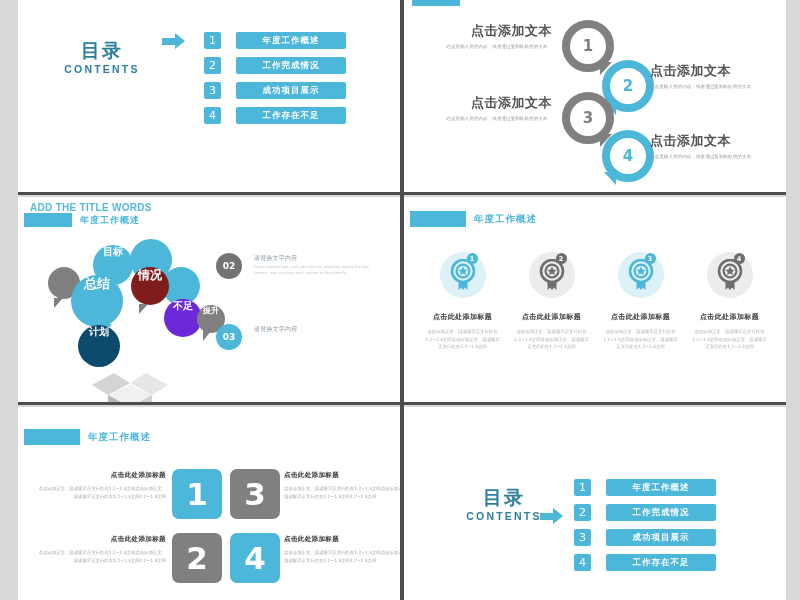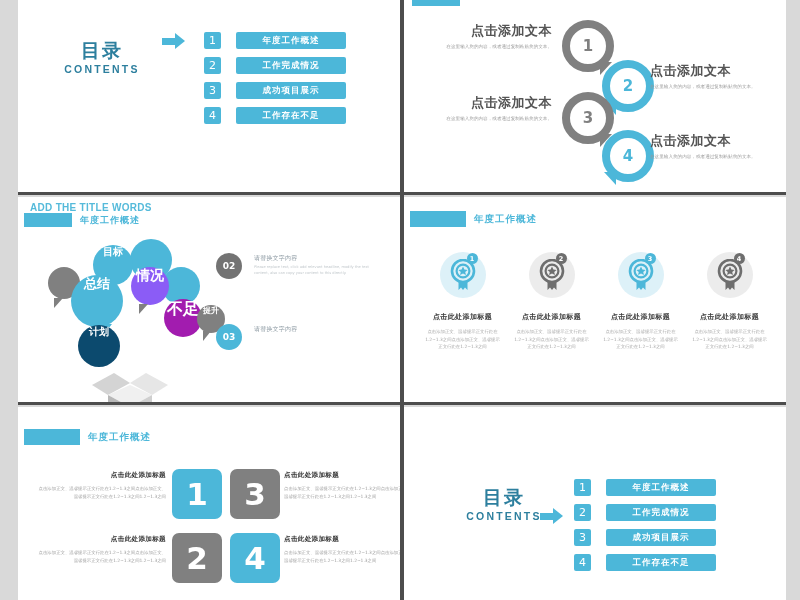--- a/index.html
+++ b/index.html
@@ -209,29 +209,29 @@
     <div class="balloons">
 
       <div class="ball" style="left:92px; top:2px; width:42px; height:42px; background:#4cb7d9;"></div>
       <div class="ball" style="left:124px; top:30px; width:38px; height:38px; background:#4cb7d9;"></div>
       <div class="ball" style="left:10px; top:30px; width:32px; height:32px; background:#808080;">
         <div style="position:absolute; left:6px; bottom:-9px; width:0;height:0;border-left:9px solid #808080;border-bottom:10px solid transparent;"></div>
       </div>
       <div class="ball" style="left:55px; top:8px; width:40px; height:40px; background:#4cb7d9; font-size:10px;">
         <span>目标</span>
       </div>
-      <div class="ball" style="left:93px; top:30px; width:38px; height:38px; background:#8b5cf6; font-size:14px;">
+      <div class="ball" style="left:93px; top:30px; width:38px; height:38px; background:#7f1d1d; font-size:12px;">
         <span>情况</span>
         <div style="position:absolute; left:8px; bottom:-9px; width:0;height:0;border-left:9px solid #808080;border-bottom:10px solid transparent;"></div>
       </div>
       <div class="ball" style="left:33px; top:38px; width:52px; height:52px; background:#4cb7d9; font-size:13px;">
         <span>总结</span>
         <div style="position:absolute; left:30px; bottom:-11px; width:0;height:0;border-left:11px solid #4cb7d9;border-bottom:14px solid transparent;"></div>
       </div>
-      <div class="ball" style="left:126px; top:62px; width:38px; height:38px; background:#a21caf; font-size:16px;">
+      <div class="ball" style="left:126px; top:62px; width:38px; height:38px; background:#6d28d9; font-size:10px;">
         <span>不足</span>
       </div>
       <div class="ball" style="left:159px; top:68px; width:28px; height:28px; background:#808080; font-size:8px;">
         <span>提升</span>
         <div style="position:absolute; left:6px; bottom:-8px; width:0;height:0;border-left:8px solid #808080;border-bottom:10px solid transparent;"></div>
       </div>
       <div class="ball" style="left:40px; top:88px; width:42px; height:42px; background:#0c4a6e; font-size:10px;">
         <span>计划</span>
       </div>
 

